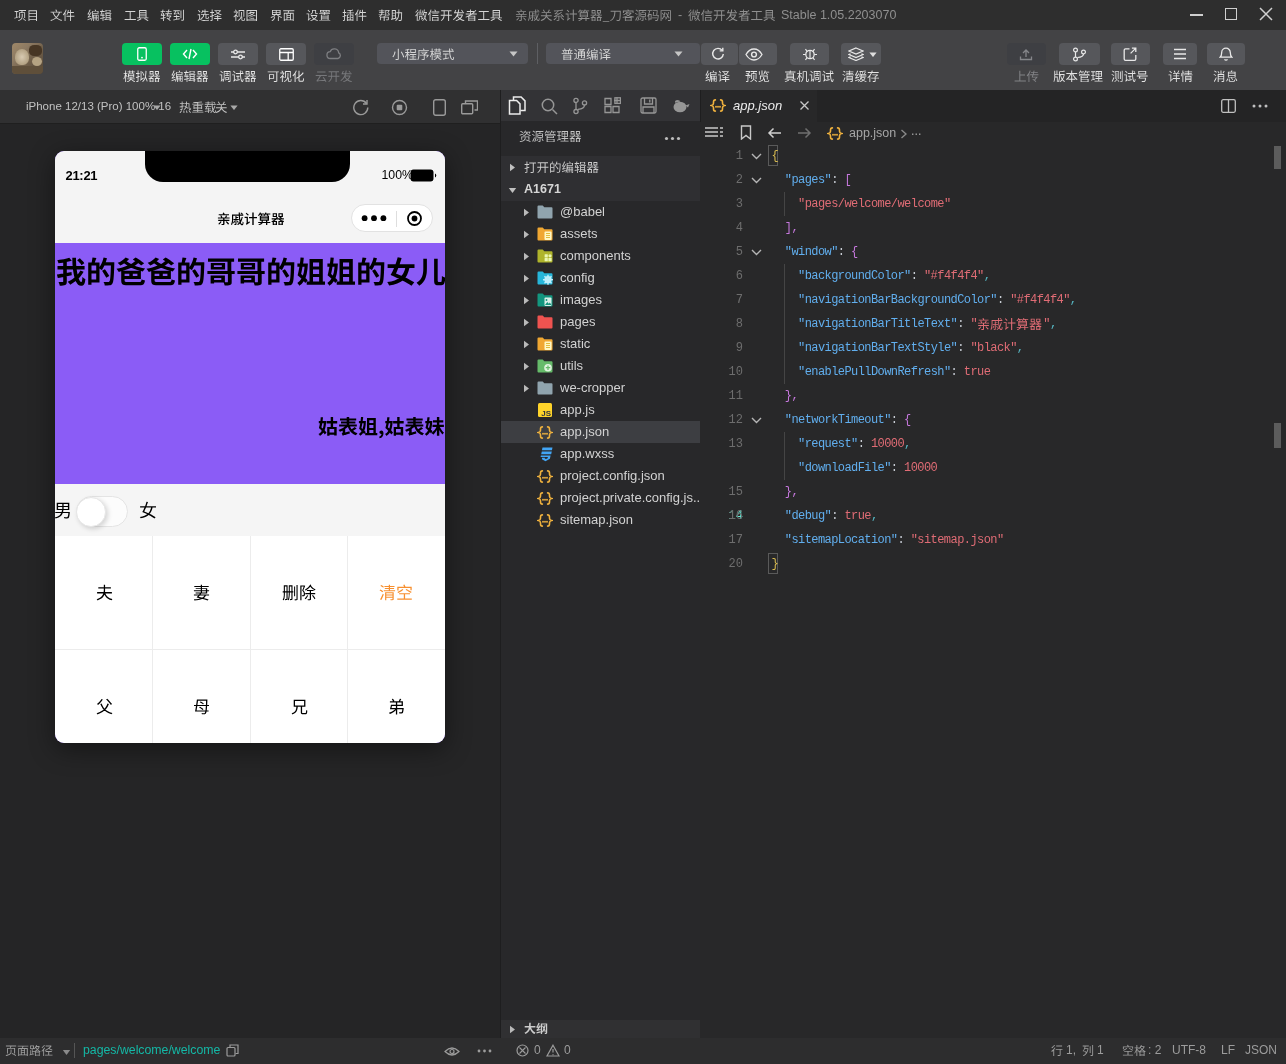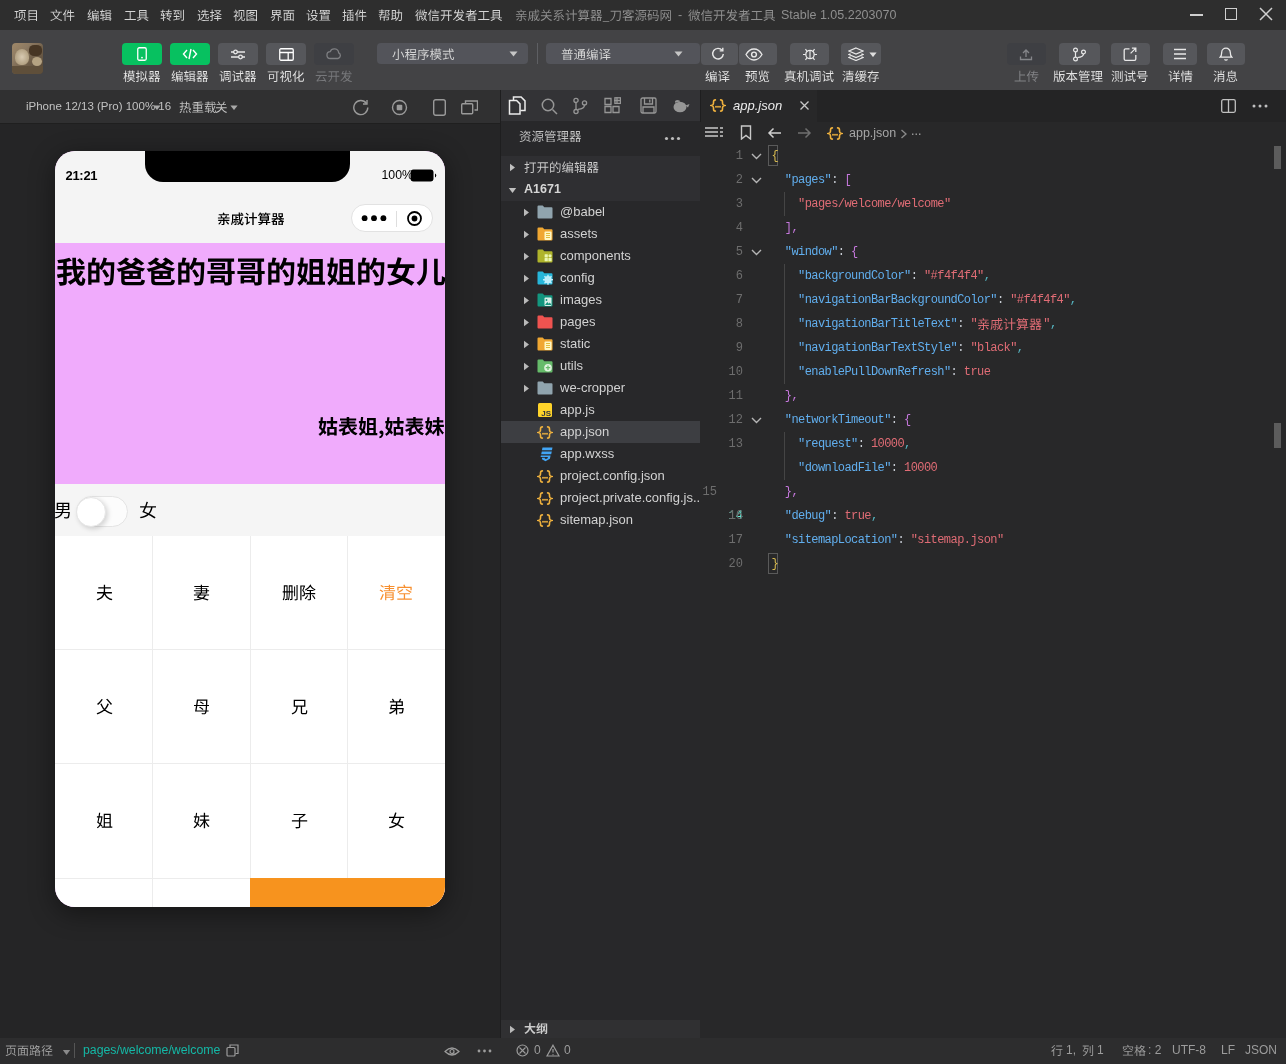--- a/index.html
+++ b/index.html
@@ -294,22 +294,22 @@
       <circle cx="8.5" cy="8.5" r="7" fill="none" stroke="#9a9a9a" stroke-width="1.4"></circle>
       <rect x="5.7" y="5.7" width="5.6" height="5.6" rx="1" fill="#9a9a9a"></rect>
     </svg>
     <svg class="abs" style="left:433px;top:99px" width="13" height="17" viewBox="0 0 13 17">
       <rect x="0.7" y="0.7" width="11.6" height="15.6" rx="2" fill="none" stroke="#9a9a9a" stroke-width="1.4"></rect>
     </svg>
     <svg class="abs" style="left:461px;top:100px" width="17" height="15" viewBox="0 0 17 15">
       <rect x="0.7" y="3.7" width="11" height="10" rx="1" fill="none" stroke="#9a9a9a" stroke-width="1.4"></rect>
       <path d="M4.5 3.5V1h12v9h-3" fill="none" stroke="#9a9a9a" stroke-width="1.4"></path>
     </svg>
-    <div class="abs" style="left:55px;top:151px;width:390px;height:756px;background:#f0abfc;
-border-radius:20px;box-shadow:0 6px 26px rgba(0,0,0,.45);overflow:hidden">
+    <div class="abs" style="left:55px;top:151px;width:390px;height:592px;background:#8b5cf6;
+border-radius:9px;box-shadow:0 6px 26px rgba(0,0,0,.45);overflow:hidden">
       <div class="abs" style="left:0;top:0;width:390px;height:92px;background:#f4f4f4"></div>
       <div class="abs" style="left:90px;top:0;width:205px;height:31px;background:#000;border-radius:0 0 18px 18px"></div>
       <div style="position:absolute;left:10.5px;top:17.7px;font:600 13px 'Liberation Sans',sans-serif;color:#000;white-space:pre;letter-spacing:-0.3px;line-height:13px;">21:21</div>
       <div style="position:absolute;left:326.5px;top:17.9px;font:400 12.3px 'Liberation Sans',sans-serif;color:#000;white-space:pre;letter-spacing:0;line-height:12.3px;">100%</div>
       <svg class="abs" style="left:355px;top:18px" width="27" height="13" viewBox="0 0 27 13">
 <rect x="0.5" y="0.5" width="23" height="12" rx="3" fill="#000"></rect>
         <path d="M25 4.5a2.2 2.2 0 0 1 0 4z" fill="#000"></path>
       </svg>
       <div style="position:absolute;left:161.8px;top:56.0px;line-height:0;">
         <svg width="68" height="22" viewBox="0 -17 68 22">
@@ -789,21 +789,21 @@
     <div style="position:absolute;left:771.5px;top:437.6px;font:400 12px 'Liberation Mono',monospace;color:#c8cdd4;white-space:pre;letter-spacing:-0.57px;line-height:12px;">&nbsp;&nbsp;&nbsp;&nbsp;</div>
     <div style="position:absolute;left:798.02px;top:437.6px;font:400 12px 'Liberation Mono',monospace;color:#61afef;white-space:pre;letter-spacing:-0.57px;line-height:12px;">"request"</div>
     <div style="position:absolute;left:857.69px;top:437.6px;font:400 12px 'Liberation Mono',monospace;color:#c8cdd4;white-space:pre;letter-spacing:-0.57px;line-height:12px;">:&nbsp;</div>
     <div style="position:absolute;left:870.95px;top:437.6px;font:400 12px 'Liberation Mono',monospace;color:#e06c75;white-space:pre;letter-spacing:-0.57px;line-height:12px;">10000</div>
     <div style="position:absolute;left:904.1px;top:437.6px;font:400 12px 'Liberation Mono',monospace;color:#56b6c2;white-space:pre;letter-spacing:-0.57px;line-height:12px;">,</div>
     <div style="position:absolute;right:543px;top:461.6px;font:400 12px 'Liberation Mono',monospace;color:#5eead4;white-space:pre;letter-spacing:0;line-height:12px;margin-top:48px;">14</div>
     <div style="position:absolute;left:771.5px;top:461.6px;font:400 12px 'Liberation Mono',monospace;color:#c8cdd4;white-space:pre;letter-spacing:-0.57px;line-height:12px;">&nbsp;&nbsp;&nbsp;&nbsp;</div>
     <div style="position:absolute;left:798.02px;top:461.6px;font:400 12px 'Liberation Mono',monospace;color:#61afef;white-space:pre;letter-spacing:-0.57px;line-height:12px;">"downloadFile"</div>
     <div style="position:absolute;left:890.84px;top:461.6px;font:400 12px 'Liberation Mono',monospace;color:#c8cdd4;white-space:pre;letter-spacing:-0.57px;line-height:12px;">:&nbsp;</div>
     <div style="position:absolute;left:904.1px;top:461.6px;font:400 12px 'Liberation Mono',monospace;color:#e06c75;white-space:pre;letter-spacing:-0.57px;line-height:12px;">10000</div>
-    <div style="position:absolute;right:569px;top:485.6px;font:400 12px 'Liberation Mono',monospace;color:#6d6d6d;white-space:pre;letter-spacing:0;line-height:12px;">15</div>
+    <div style="position:absolute;right:543px;top:485.6px;font:400 12px 'Liberation Mono',monospace;color:#6d6d6d;white-space:pre;letter-spacing:0;line-height:12px;">15</div>
     <div style="position:absolute;left:771.5px;top:485.6px;font:400 12px 'Liberation Mono',monospace;color:#c8cdd4;white-space:pre;letter-spacing:-0.57px;line-height:12px;">&nbsp;&nbsp;</div>
     <div style="position:absolute;left:784.76px;top:485.6px;font:400 12px 'Liberation Mono',monospace;color:#c678dd;white-space:pre;letter-spacing:-0.57px;line-height:12px;">},</div>
     <div style="position:absolute;right:543px;top:509.6px;font:400 12px 'Liberation Mono',monospace;color:#6d6d6d;white-space:pre;letter-spacing:0;line-height:12px;">16</div>
     <div style="position:absolute;left:771.5px;top:509.6px;font:400 12px 'Liberation Mono',monospace;color:#c8cdd4;white-space:pre;letter-spacing:-0.57px;line-height:12px;">&nbsp;&nbsp;</div>
     <div style="position:absolute;left:784.76px;top:509.6px;font:400 12px 'Liberation Mono',monospace;color:#61afef;white-space:pre;letter-spacing:-0.57px;line-height:12px;">"debug"</div>
     <div style="position:absolute;left:831.17px;top:509.6px;font:400 12px 'Liberation Mono',monospace;color:#c8cdd4;white-space:pre;letter-spacing:-0.57px;line-height:12px;">:&nbsp;</div>
     <div style="position:absolute;left:844.43px;top:509.6px;font:400 12px 'Liberation Mono',monospace;color:#e06c75;white-space:pre;letter-spacing:-0.57px;line-height:12px;">true</div>
     <div style="position:absolute;left:870.95px;top:509.6px;font:400 12px 'Liberation Mono',monospace;color:#56b6c2;white-space:pre;letter-spacing:-0.57px;line-height:12px;">,</div>
     <div style="position:absolute;right:543px;top:533.6px;font:400 12px 'Liberation Mono',monospace;color:#6d6d6d;white-space:pre;letter-spacing:0;line-height:12px;">17</div>
     <div style="position:absolute;left:771.5px;top:533.6px;font:400 12px 'Liberation Mono',monospace;color:#c8cdd4;white-space:pre;letter-spacing:-0.57px;line-height:12px;">&nbsp;&nbsp;</div>

